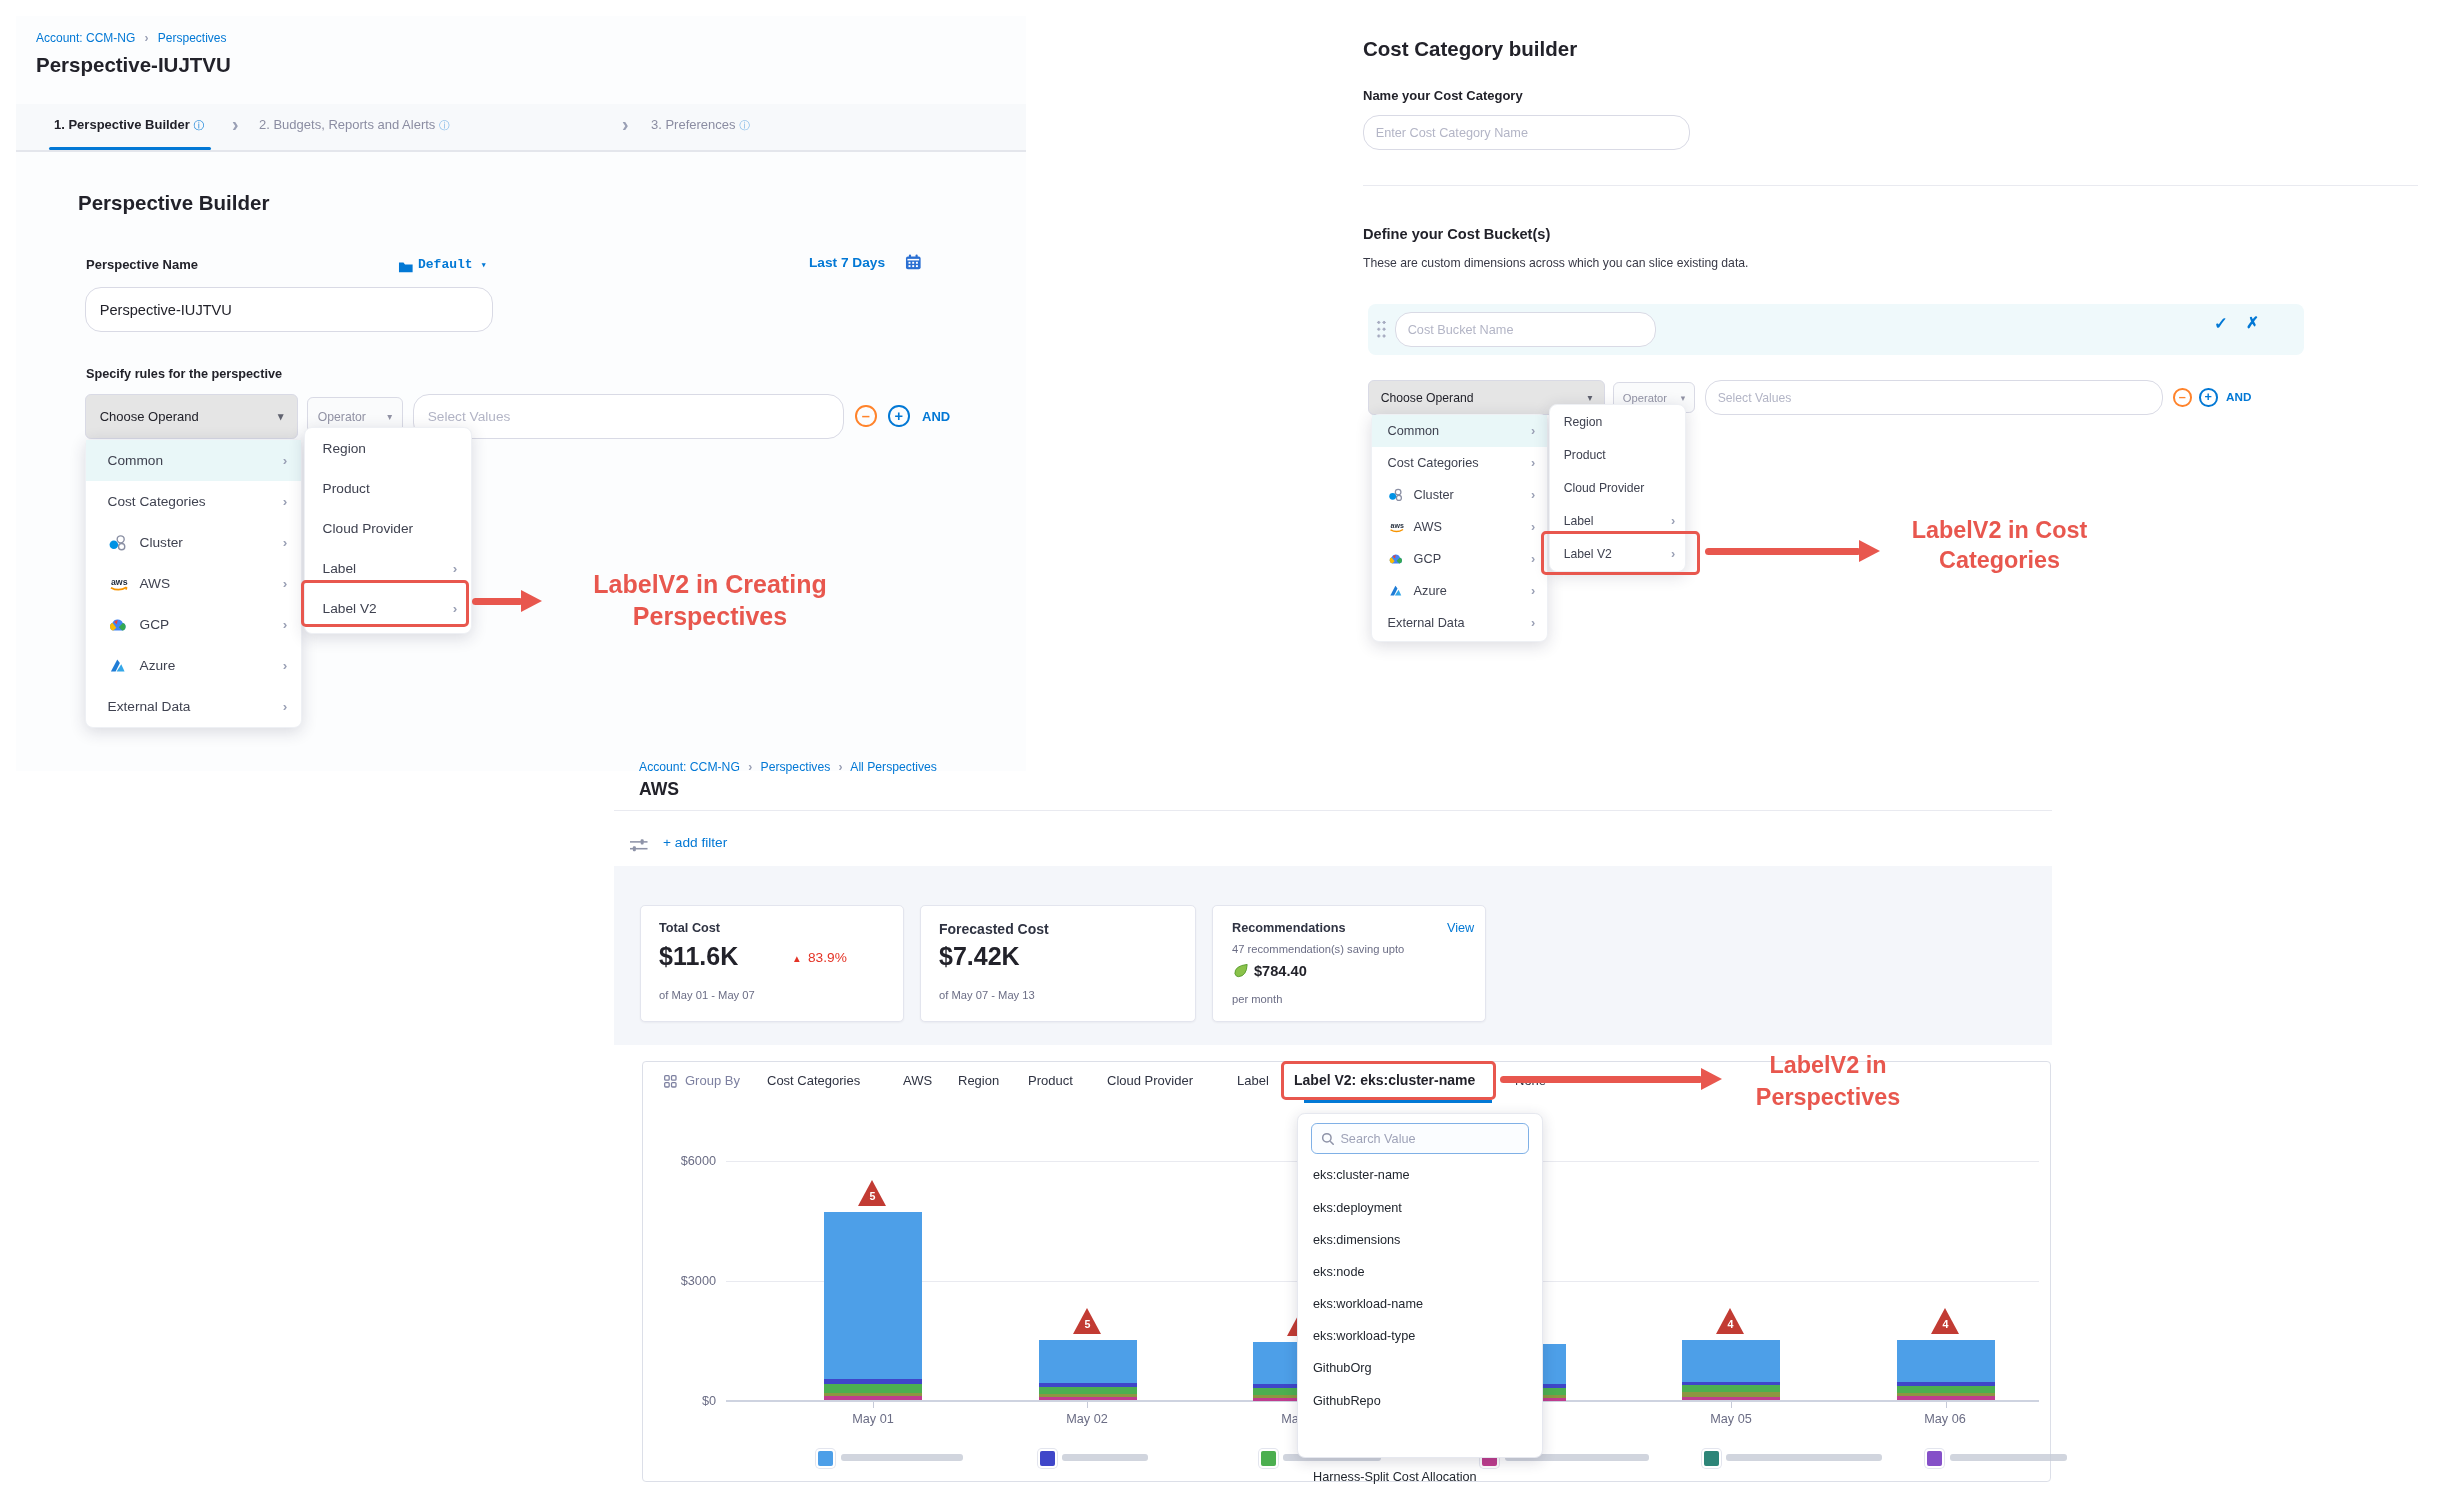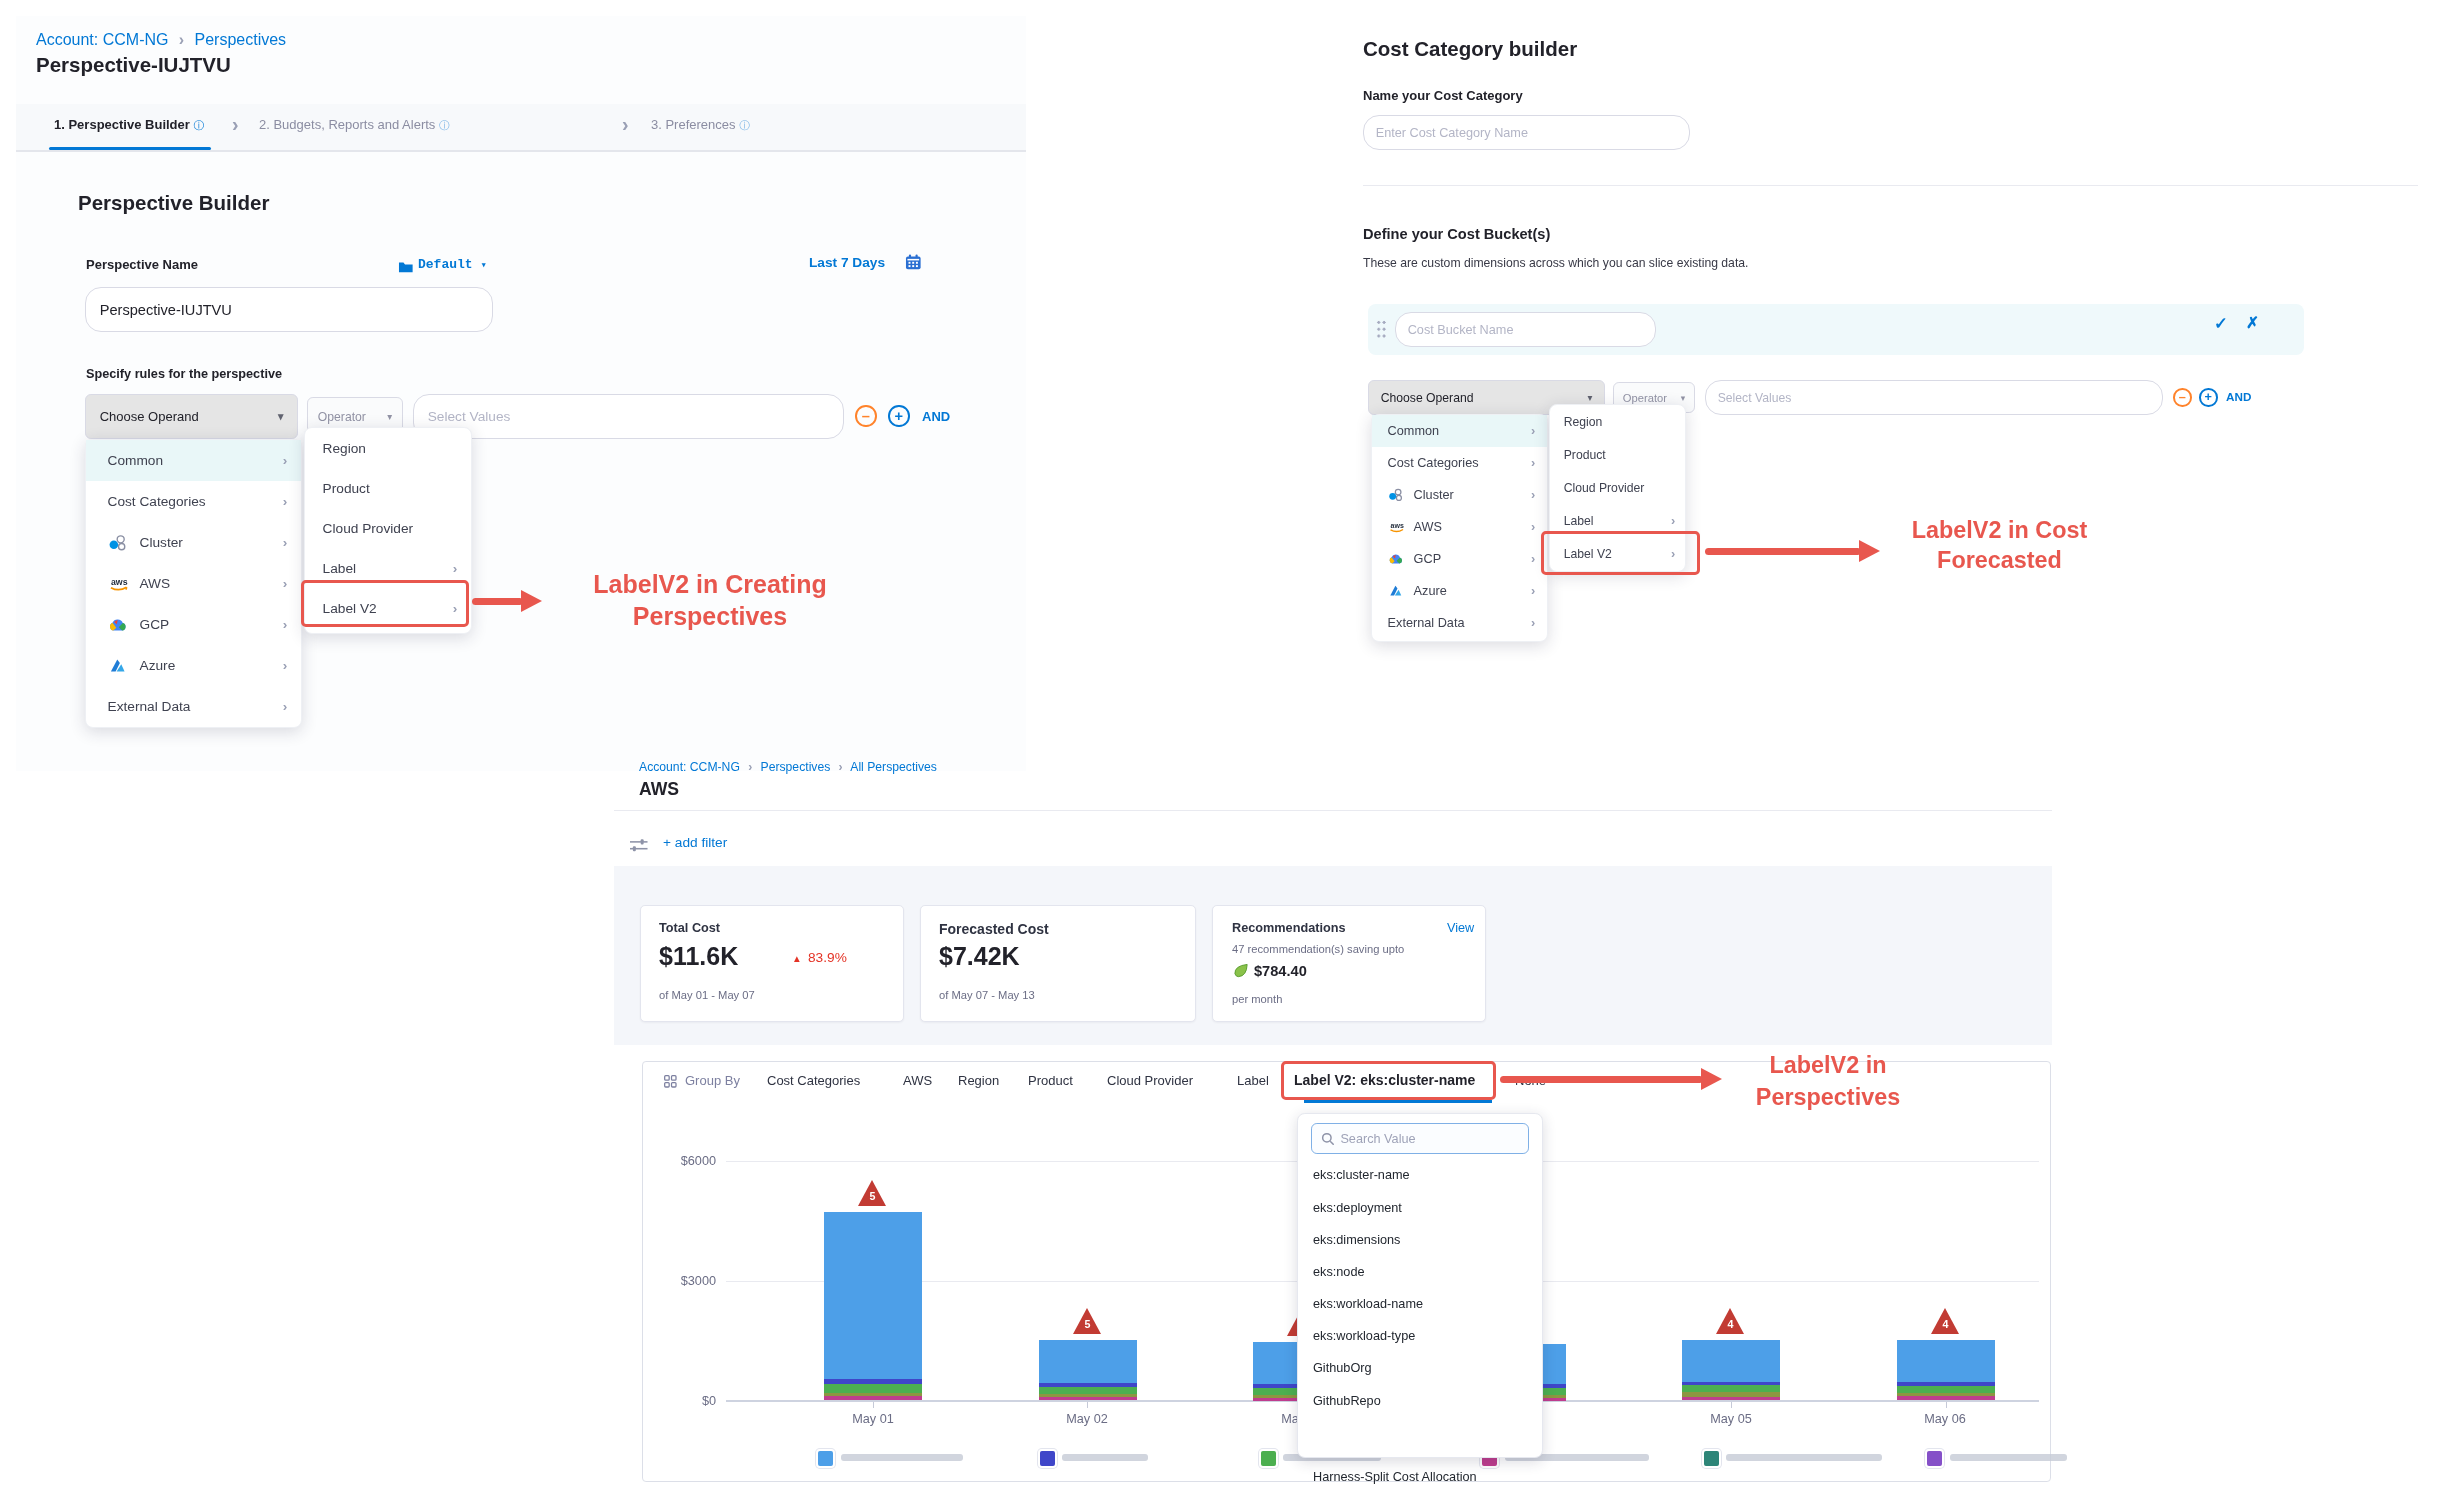--- a/index.html
+++ b/index.html
@@ -33,21 +33,21 @@
   .swatch{width:14.6px;height:14.6px;border-radius:3.9px;border:2px solid #fff;box-shadow:0 0 0 1px #e3e5ee;box-sizing:content-box;}
   .ddi{font-size:12.7px;color:#22272f;}
 </style>
 </head>
 <body>
 
 <div id="canvas">
 
   <div class="abs" style="left:15.6px;top:15.6px;width:1010px;height:755px;background:#fcfdfe;"></div>
 
-  <div class="abs t" style="left:36px;top:31px;font-size:16px;">
+  <div class="abs t" style="left:36px;top:31px;font-size:12px;">
     <span class="blue">Account: CCM-NG</span>
     <span class="chev" style="margin:0 5.9px;">›</span>
     <span class="blue">Perspectives</span>
   </div>
   <div class="abs t dark xb" style="left:36px;top:53px;font-size:20.5px;">Perspective-IUJTVU</div>
 
   <div class="abs" style="left:15.6px;top:104px;width:1010px;height:46px;background:#f7f9fb;border-bottom:2px solid #e4e6ec;"></div>
   <div class="abs t" style="left:54px;top:117px;font-size:13px;">
     <span class="dark b">1. Perspective Builder</span>
     <span class="blue" style="font-size:10.7px;">ⓘ</span>
@@ -311,21 +311,21 @@
         <span style="flex:1;">Label V2</span>
         <span class="chev" style="font-size:12.7px;">›</span>
       </div>
   </div>
   <div class="abs redbox" style="left:1541px;top:531px;width:159px;height:44px;z-index:20;"></div>
 
   <div class="abs aline" style="left:1705px;top:548px;width:156px;z-index:20;"></div>
   <div class="abs ahead" style="left:1859px;top:540px;z-index:20;"></div>
   <div class="abs ann" style="left:1892px;top:515px;width:215px;font-size:23.4px;line-height:30px;">
     <div>LabelV2 in Cost</div>
-    <div>Forecasted</div>
+    <div>Categories</div>
   </div>
 
   <div class="abs t" style="left:639px;top:760px;font-size:12.2px;">
     <span class="blue">Account: CCM-NG</span>
     <span class="chev" style="margin:0 4.9px;">›</span>
     <span class="blue">Perspectives</span>
     <span class="chev" style="margin:0 4.9px;">›</span>
     <span class="blue">All Perspectives</span>
   </div>
   <div class="abs t dark xb" style="left:639px;top:779px;font-size:17.6px;">AWS</div>

